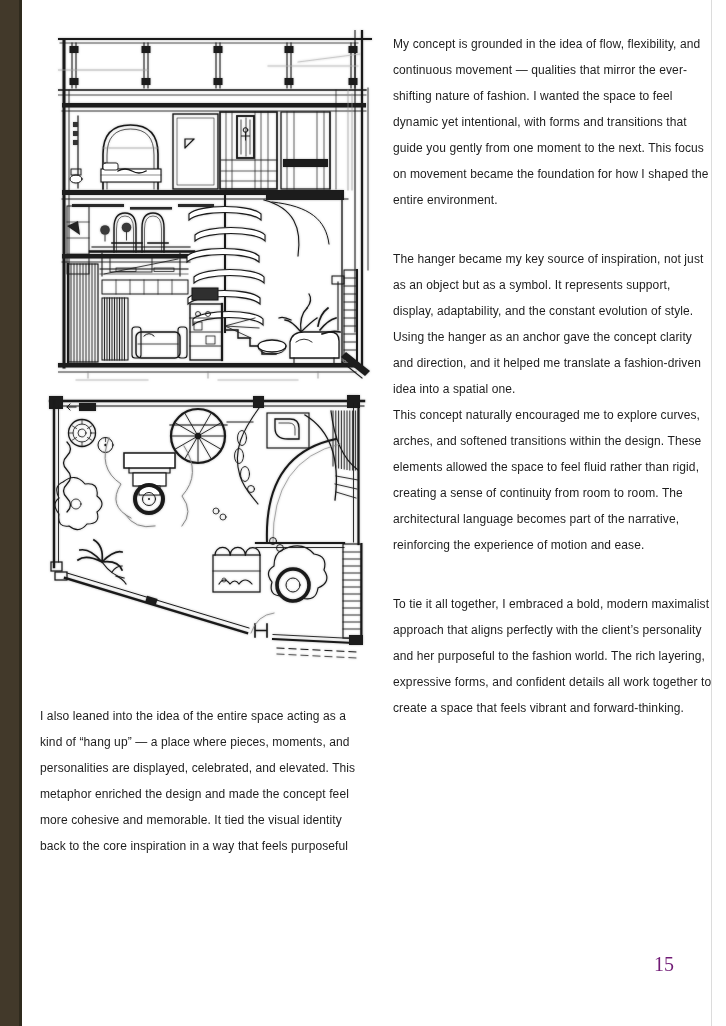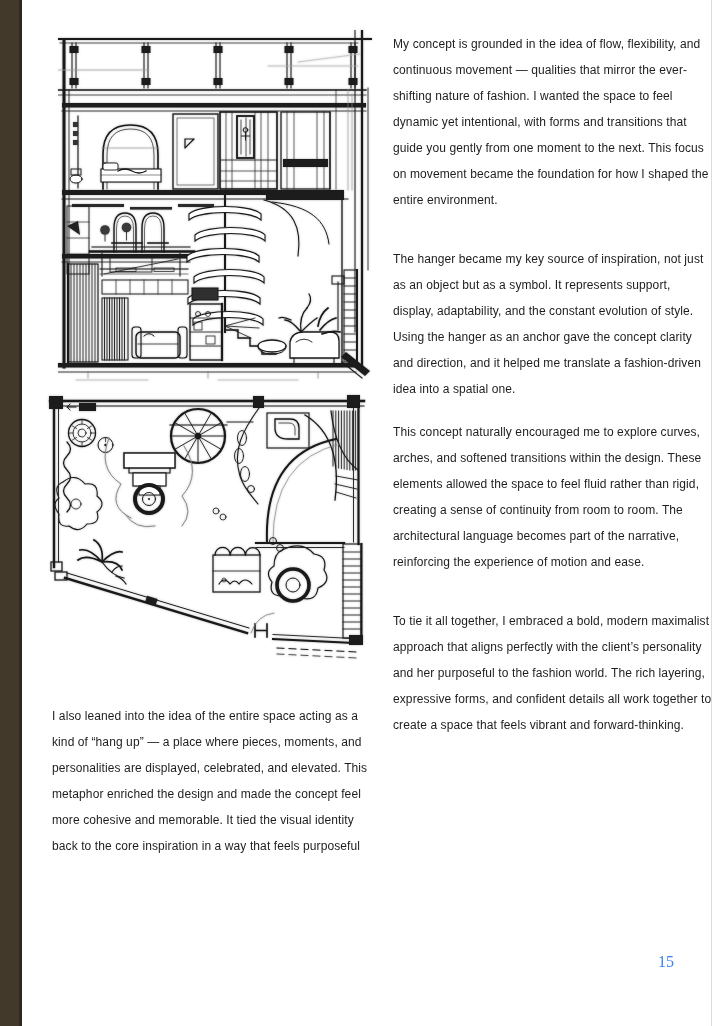--- a/index.html
+++ b/index.html
@@ -13,27 +13,27 @@
   }
   .right-hairline{
     position:absolute;left:711px;top:0;width:1px;height:100%;background:#dcdcdc;
   }
   .fig{position:absolute;}
   .fig svg{display:block;filter:drop-shadow(0 0 1px rgba(110,110,110,0.55));}
   .fig-section{left:58px;top:30px;width:314px;height:358px;}
   .fig-plan{left:46px;top:392px;width:330px;height:300px;}
   .textcol{position:absolute;font-size:12px;line-height:26px;letter-spacing:0.1px;}
   .col-right{left:393px;top:31px;width:320px;}
-  .col-left{left:52px;top:703px;width:326px;}
+  .col-left{left:40px;top:703px;width:326px;}
   .textcol p{margin:0;}
   .textcol p + p{margin-top:33px;}
-  .textcol p.tight{margin-top:17px;}
+  .textcol p.tight{margin-top:0;}
   .page-number{
     position:absolute;right:52px;top:953px;
-    font-family:"Liberation Serif",serif;font-size:16px;color:#3b82f6;
+    font-family:"Liberation Serif",serif;font-size:20px;color:#701a75;
   }
 </style>
 </head>
 <body>
 
 <div class="page">
 
   <div class="accent-strip"></div>
   <div class="right-hairline"></div>
 

